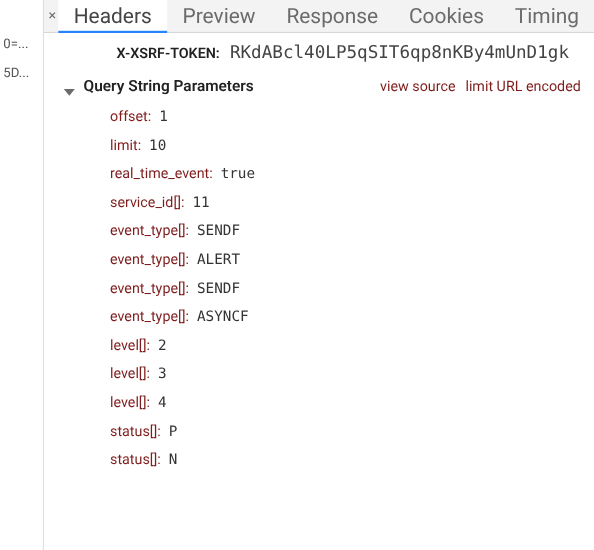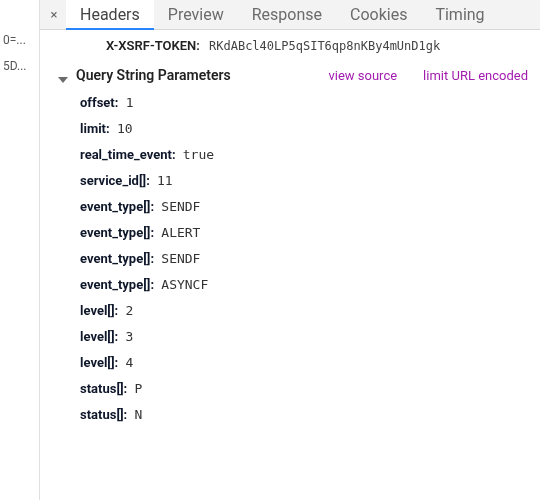--- a/index.html
+++ b/index.html
@@ -43,53 +43,53 @@
     color: #666;
     cursor: default;
     font-size: 13px;
     margin-right: 2px;
   }
   .tab {
     padding: 0 14px;
     height: 30px;
     line-height: 30px;
     color: #6b6b6b;
-    font-size: 16px;
+    font-size: 19px;
     cursor: default;
   }
   .tab.active {
     color: #444;
     background: #fff;
     border-bottom: 2px solid #2684ff;
     margin-bottom: -1px;
   }
   .content { flex: 1; overflow: auto; padding: 8px 12px 12px 18px; }
   .header-row { margin-bottom: 14px; }
   .header-name { font-weight: 600; color: #222; margin-left: 48px; }
-  .header-value { font-family: Menlo, Consolas, monospace; font-size: 12px; color: #444; margin-left: 6px; }
+  .header-value { font-family: Menlo, Consolas, monospace; font-size: 16px; color: #444; margin-left: 6px; }
   .section-head {
     display: flex;
     align-items: flex-end;
     gap: 6px;
     margin-bottom: 10px;
   }
   .tri {
     display: inline-block;
     width: 0; height: 0;
     border-left: 5px solid transparent;
     border-right: 5px solid transparent;
     border-top: 6px solid #6b6b6b;
     margin-right: 2px;
   }
   .section-title { font-weight: 600; color: #222; font-size: 14px; }
-  .section-actions { margin-left: auto; display: flex; gap: 26px; color: #a21caf; font-size: 13px; }
+  .section-actions { margin-left: auto; display: flex; gap: 9px; color: #7f1d1d; font-size: 13px; }
   .section-actions span { cursor: default; }
   .params { margin-left: 22px; }
   .param-row { margin: 6px 0; line-height: 20px; }
-  .param-name { font-weight: 700; color: #0f172a; }
+  .param-name { font-weight: 400; color: #7f1d1d; margin-left: 20px; }
   .param-value { font-family: Menlo, Consolas, monospace; font-size: 13px; color: #333; margin-left: 4px; }
 </style>
 </head>
 <body>
 
 <div class="container">
   <div class="left-col">
     <div class="left-item">0=...</div>
     <div class="left-item">5D...</div>
   </div>

